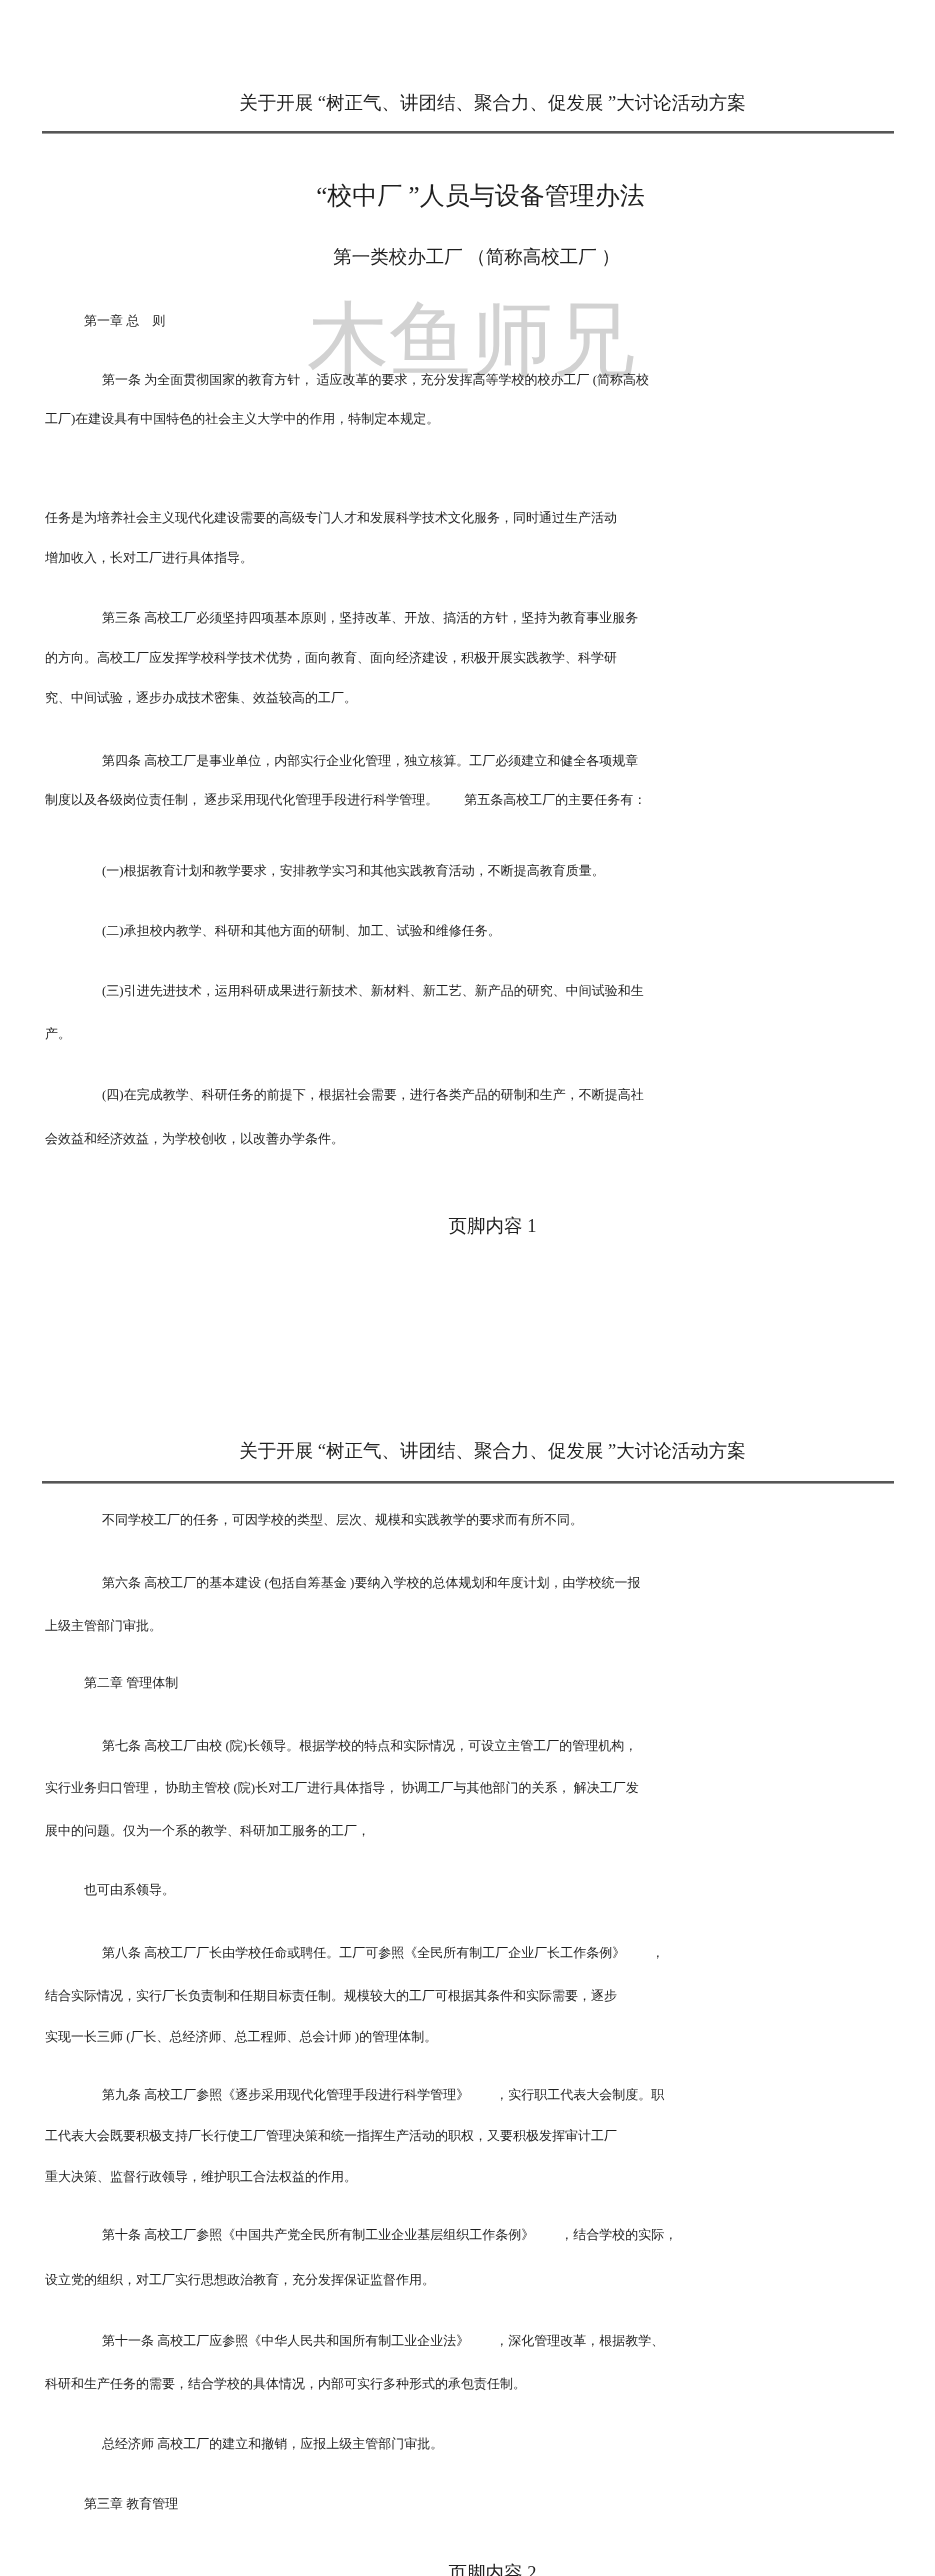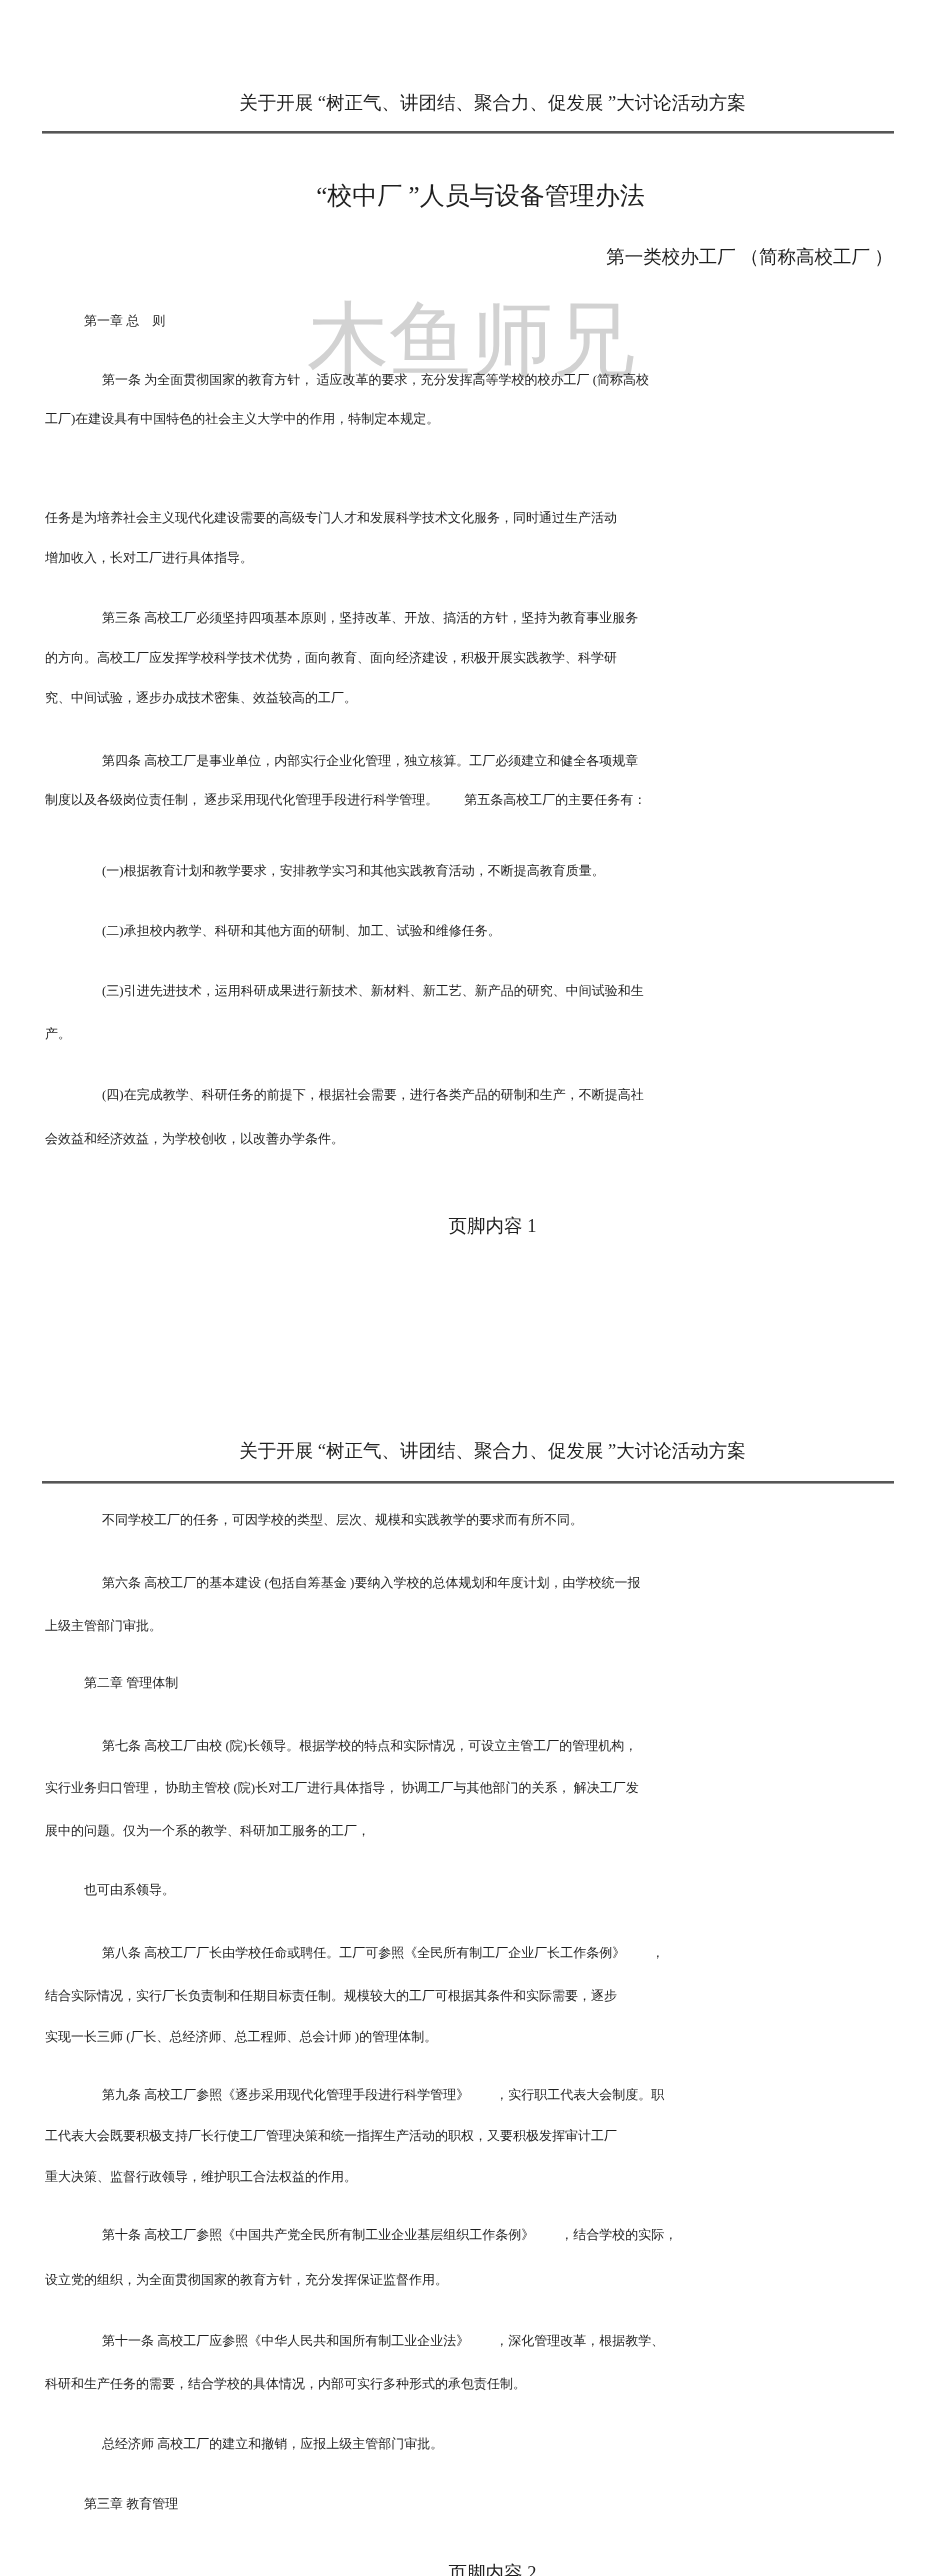--- a/index.html
+++ b/index.html
@@ -33,22 +33,22 @@
     z-index:1;
   }
   .title{
     position:absolute;left:44px;width:849px;
     text-align:center;
     font-size:25px;line-height:41px;height:41px;
     font-weight:500;margin:12px;
     white-space:nowrap;z-index:1;
   }
   .subtitle{
-    position:absolute;left:44px;width:849px;
-    text-align:right;
+    position:absolute;left:52px;width:849px;
+    text-align:center;
     font-size:18.5px;line-height:40px;height:40px;
     white-space:nowrap;z-index:1;
   }
   .line{
     position:absolute;
     font-size:13px;line-height:40px;height:40px;
     white-space:nowrap;z-index:1;
   }
   .l-ind{left:102px;}
   .l-body{left:45px;}
@@ -104,21 +104,21 @@
   <div class="line l-body" style="top:1768px">实行业务归口管理，  协助主管校 (院)长对工厂进行具体指导，  协调工厂与其他部门的关系，  解决工厂发</div>
   <div class="line l-body" style="top:1811px">展中的问题。仅为一个系的教学、科研加工服务的工厂，</div>
   <div class="line l-chap" style="top:1870px">也可由系领导。</div>
   <div class="line l-ind" style="top:1933px">第八条  高校工厂厂长由学校任命或聘任。工厂可参照《全民所有制工厂企业厂长工作条例》　　，</div>
   <div class="line l-body" style="top:1976px">结合实际情况，实行厂长负责制和任期目标责任制。规模较大的工厂可根据其条件和实际需要，逐步</div>
   <div class="line l-body" style="top:2017px">实现一长三师 (厂长、总经济师、总工程师、总会计师  )的管理体制。</div>
   <div class="line l-ind" style="top:2075px">第九条  高校工厂参照《逐步采用现代化管理手段进行科学管理》　　，实行职工代表大会制度。职</div>
   <div class="line l-body" style="top:2116px">工代表大会既要积极支持厂长行使工厂管理决策和统一指挥生产活动的职权，又要积极发挥审计工厂</div>
   <div class="line l-body" style="top:2157px">重大决策、监督行政领导，维护职工合法权益的作用。</div>
   <div class="line l-ind" style="top:2215px">第十条  高校工厂参照《中国共产党全民所有制工业企业基层组织工作条例》　　，结合学校的实际，</div>
-  <div class="line l-body" style="top:2260px">设立党的组织，为全面贯彻国家的教育方针，充分发挥保证监督作用。</div>
+  <div class="line l-body" style="top:2260px">设立党的组织，对工厂实行思想政治教育，充分发挥保证监督作用。</div>
   <div class="line l-ind" style="top:2321px">第十一条  高校工厂应参照《中华人民共和国所有制工业企业法》　　，深化管理改革，根据教学、</div>
   <div class="line l-body" style="top:2364px">科研和生产任务的需要，结合学校的具体情况，内部可实行多种形式的承包责任制。</div>
   <div class="line l-ind" style="top:2424px">总经济师  高校工厂的建立和撤销，应报上级主管部门审批。</div>
   <div class="line l-chap" style="top:2484px">第三章  教育管理</div>
 
   <div class="footer" style="top:2553px">页脚内容 2</div>
 
 </div>
 
 

